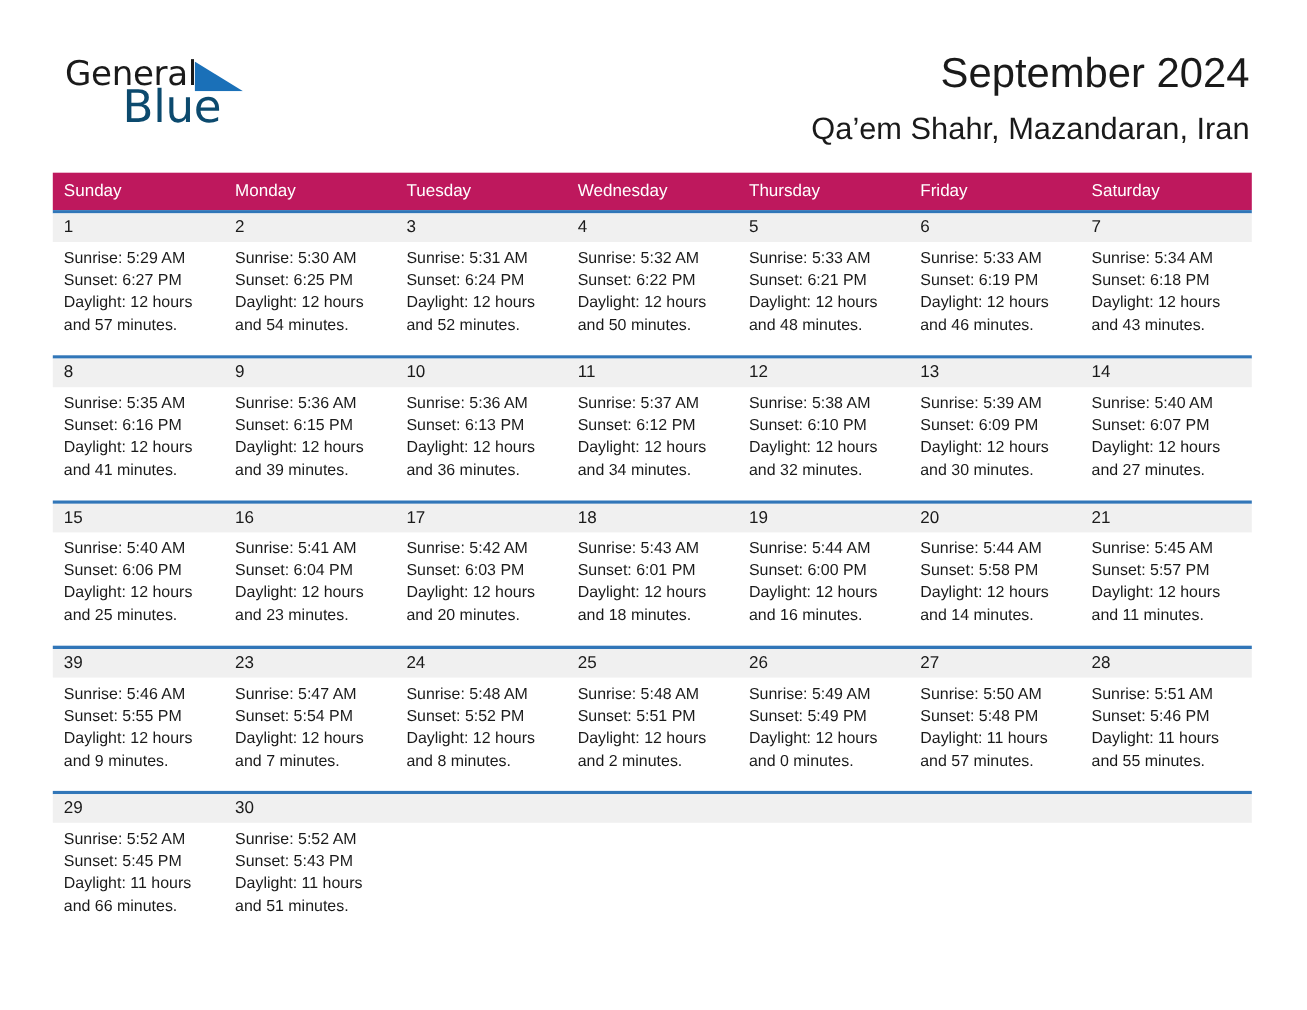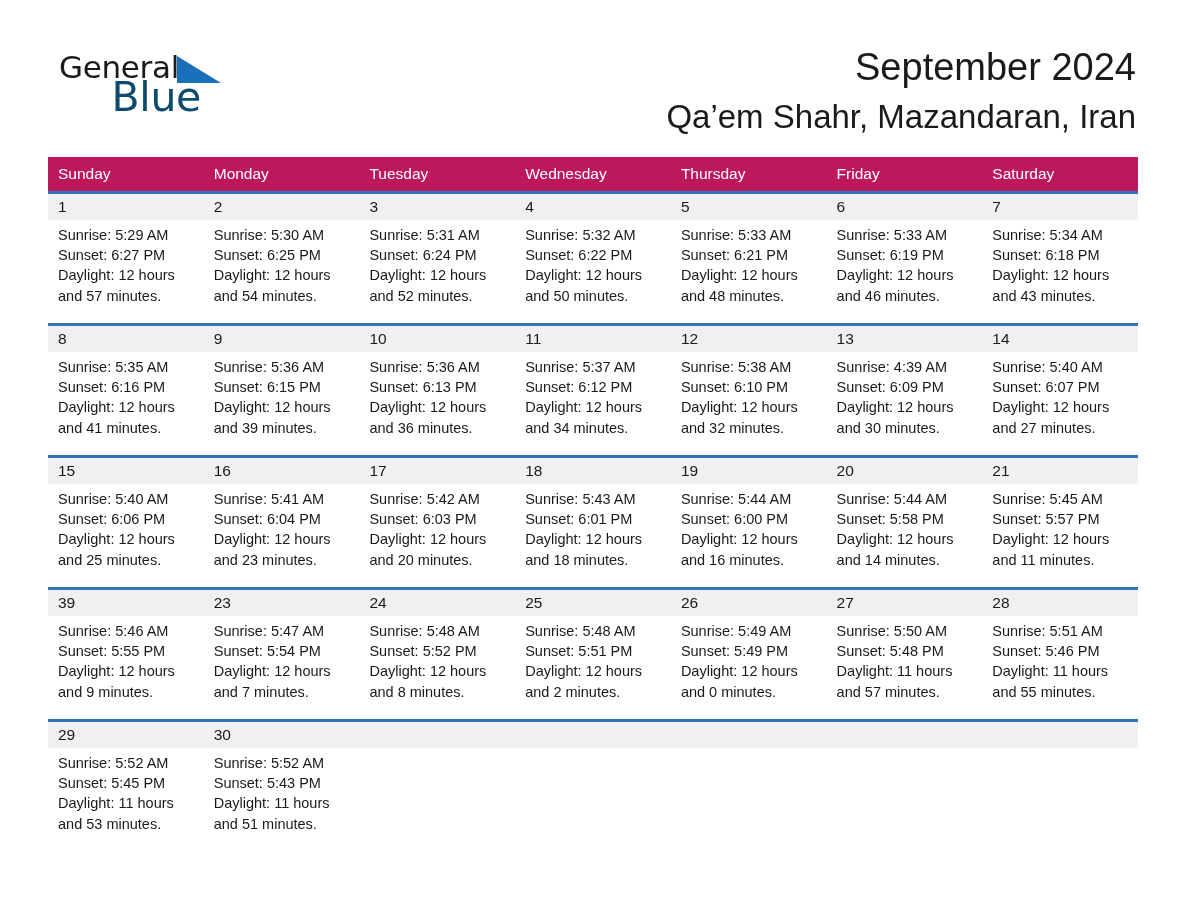--- a/index.html
+++ b/index.html
@@ -78,21 +78,21 @@
   .month-title {
     font-family: Liberation Sans, sans-serif;
     font-size: 38px;
     font-weight: normal;
     color: #1a1a1a;
     line-height: 46px;
     white-space: nowrap;
   }
   .location-title {
     font-family: "Liberation Sans", sans-serif;
-    font-size: 33px;
+    font-size: 28px;
     font-weight: normal;
     color: #1a1a1a;
     line-height: 30px;
     margin-top: 12px;
     white-space: nowrap;
   }
 
   
   .calendar {
     position: absolute;
@@ -315,21 +315,21 @@
           <div class="day-info">
             <span class="ln">Sunrise: 5:38 AM</span>
             <span class="ln">Sunset: 6:10 PM</span>
             <span class="ln">Daylight: 12 hours</span>
             <span class="ln">and 32 minutes.</span>
           </div>
         </div>
         <div class="day-cell">
           <span class="day-num">13</span>
           <div class="day-info">
-            <span class="ln">Sunrise: 4:39 AM</span>
+            <span class="ln">Sunrise: 5:39 AM</span>
             <span class="ln">Sunset: 6:09 PM</span>
             <span class="ln">Daylight: 12 hours</span>
             <span class="ln">and 30 minutes.</span>
           </div>
         </div>
         <div class="day-cell">
           <span class="day-num">14</span>
           <div class="day-info">
             <span class="ln">Sunrise: 5:40 AM</span>
             <span class="ln">Sunset: 6:07 PM</span>
@@ -480,21 +480,21 @@
 
     <div class="week-row last">
       <div class="daterow-bg"></div>
       <div class="days">
         <div class="day-cell">
           <span class="day-num">29</span>
           <div class="day-info">
             <span class="ln">Sunrise: 5:52 AM</span>
             <span class="ln">Sunset: 5:45 PM</span>
             <span class="ln">Daylight: 11 hours</span>
-            <span class="ln">and 53 minutes.</span>
+            <span class="ln">and 66 minutes.</span>
           </div>
         </div>
         <div class="day-cell">
           <span class="day-num">30</span>
           <div class="day-info">
             <span class="ln">Sunrise: 5:52 AM</span>
             <span class="ln">Sunset: 5:43 PM</span>
             <span class="ln">Daylight: 11 hours</span>
             <span class="ln">and 51 minutes.</span>
           </div>

